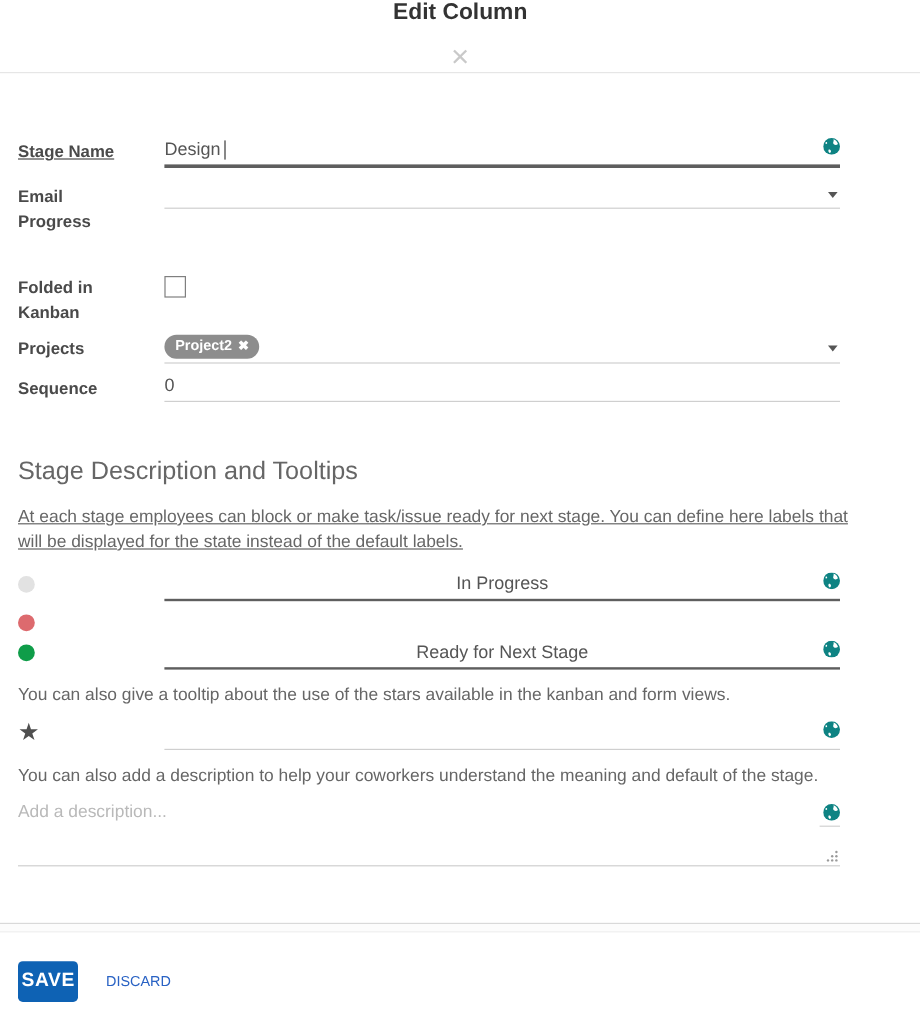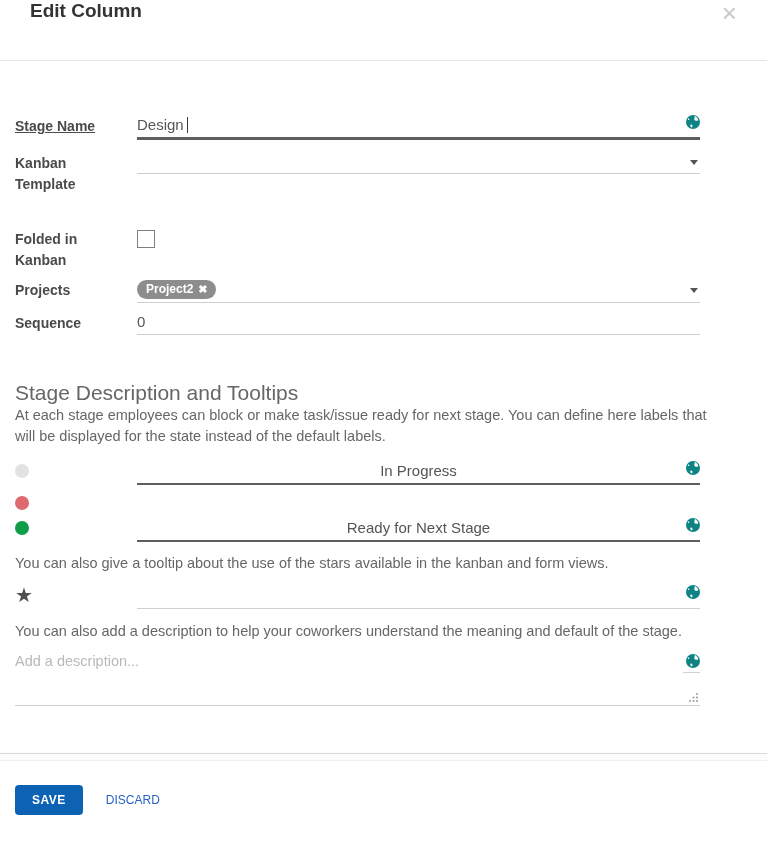--- a/index.html
+++ b/index.html
@@ -4,21 +4,21 @@
 <style>
   html,body { margin:0; padding:0; }
   body {
     width:767px; height:845px; background:#fff; overflow:hidden; position:relative;
     font-family:"Liberation Sans", sans-serif; color:#4c4c4c;
     -webkit-font-smoothing:antialiased;
   }
   
   .modal-header {
     height:61px; border-bottom:1px solid #e6e6e6; box-sizing:border-box;
-    display:flex; align-items:flex-start; justify-content:space-between; padding:0 30px;
+    display:flex; align-items:center; justify-content:space-between; padding:0 15px;flex-direction:column;
   }
   .modal-title { font-size:19px; font-weight:bold; color:#333; }
   .close-btn { font-size:26px; line-height:1; color:#c9c9c9; cursor:pointer; font-weight:normal; }
   
   .modal-body { padding:54px 15px 0 15px; }
   .fields { margin-right:52px; } 
   .form-row { display:flex; align-items:flex-start; }
   .row-label {
     width:122px; box-sizing:border-box; padding-right:22px; flex:none;
     font-weight:bold; color:#4a4a4a; font-size:14px; line-height:21px; padding-top:1px;
@@ -47,21 +47,21 @@
     width:16px; height:16px; border:1px solid #7f7f7f; background:#fff; margin-top:2px; cursor:pointer;
   }
   .tag-pill {
     display:inline-block; background:#8d8d8d; color:#fff; border-radius:10px;
     font-size:12px; font-weight:bold; padding:2px 8px 3px 9px; line-height:14px; margin-top:-1px;
   }
   .tag-remove { margin-left:5px; cursor:pointer; font-size:11px; }
   
   .section-title { margin-top:46px; font-size:21px; color:#666; font-weight:normal; }
   .hint { font-size:14.5px; color:#666; line-height:21px; }
-  .intro { max-width:700px; }
+  .intro { margin-top:16px; max-width:700px;text-decoration:underline; }
   .states { margin-top:14px; }
   .state-row { display:flex; align-items:flex-start;text-align:center; }
   .state-row + .state-row { margin-top:8px; }
   .state-dot-cell { width:122px; flex:none; padding-top:3px; }
   .state-dot { width:14px; height:14px; border-radius:50%; }
   .stars-hint { margin-top:11px; }
   .star-row { margin-top:11px; }
   .star-cell { width:122px; flex:none; font-size:20px; color:#4f4f4f; line-height:20px; }
   .star-row .field { height:24px; }
   .desc-hint { margin-top:12px; }
@@ -77,22 +77,22 @@
   .textarea-wrap textarea::placeholder { color:#b9b9b9; opacity:1; }
   .globe-underline { position:absolute; right:0; top:21px; width:17px; height:1px; background:#d2d2d2; }
   .resize-grip { position:absolute; right:1px; bottom:2px; cursor:nwse-resize; }
   
   .footer-sep {
     margin-top:47px; height:6px; background:#fcfcfc;
     border-top:1px solid #d9d9d9; border-bottom:1px solid #efefef;
   }
   .modal-footer { padding:24px 15px 0 15px; display:flex; align-items:center; }
   .save-btn {
-    border:none; color:#fff; font-weight:bold; font-size:12px; letter-spacing:.5px;
-    padding:8px 17px; border-radius:4px; cursor:pointer; font-family:"Liberation Sans", sans-serif;
+    border:none; color:#fff; font-weight:bold; font-size:16px; letter-spacing:.5px;
+    padding:8px 3px; border-radius:4px; cursor:pointer; font-family:"Liberation Sans", sans-serif;
   }
   .discard-link { margin-left:23px; font-size:12px; cursor:pointer; text-decoration:none; }
 </style>
 </head>
 <body>
 
 <svg width="0" height="0" style="position:absolute">
   <defs>
     <g id="globe-shape">
       <circle cx="7" cy="7" r="7" class="globe-circle" fill="#0e8383"></circle>
@@ -124,21 +124,21 @@
       <div class="row-label">Stage Name</div>
       <div class="field underline-dark">
         <span class="value">Design</span><span class="text-caret"></span>
         <svg class="globe" viewBox="0 0 14 14">
             <use href="#globe-shape"></use>
           </svg>
       </div>
     </div>
 
     <div class="form-row row-email">
-      <div class="row-label">Kanban Template</div>
+      <div class="row-label">Email Progress</div>
       <div class="field underline-light">
         <span class="value"></span>
         <span class="caret-down"></span>
       </div>
     </div>
 
     <div class="form-row row-folded">
       <div class="row-label">Folded in Kanban</div>
       <div class="field">
         <div class="checkbox"></div>

